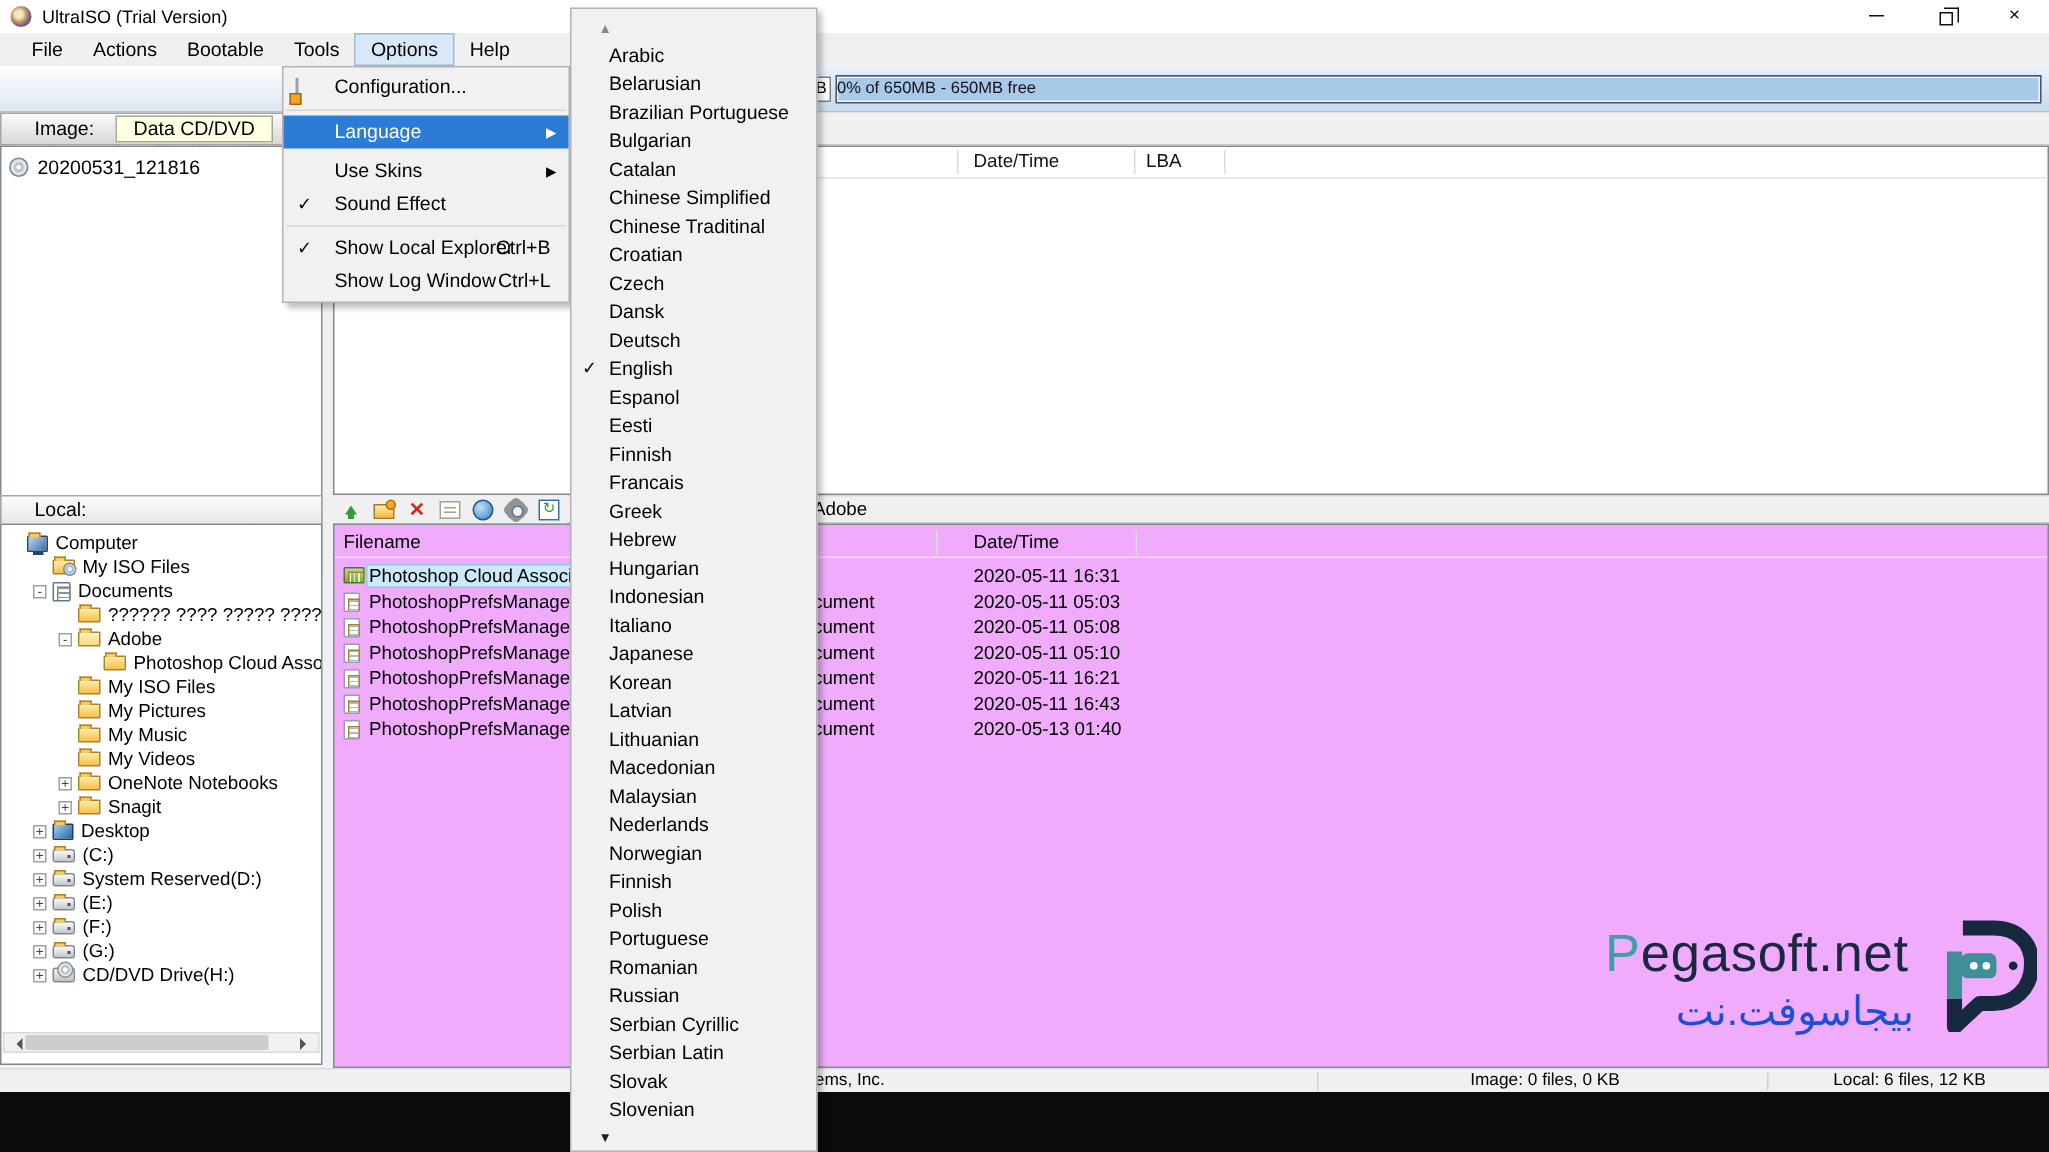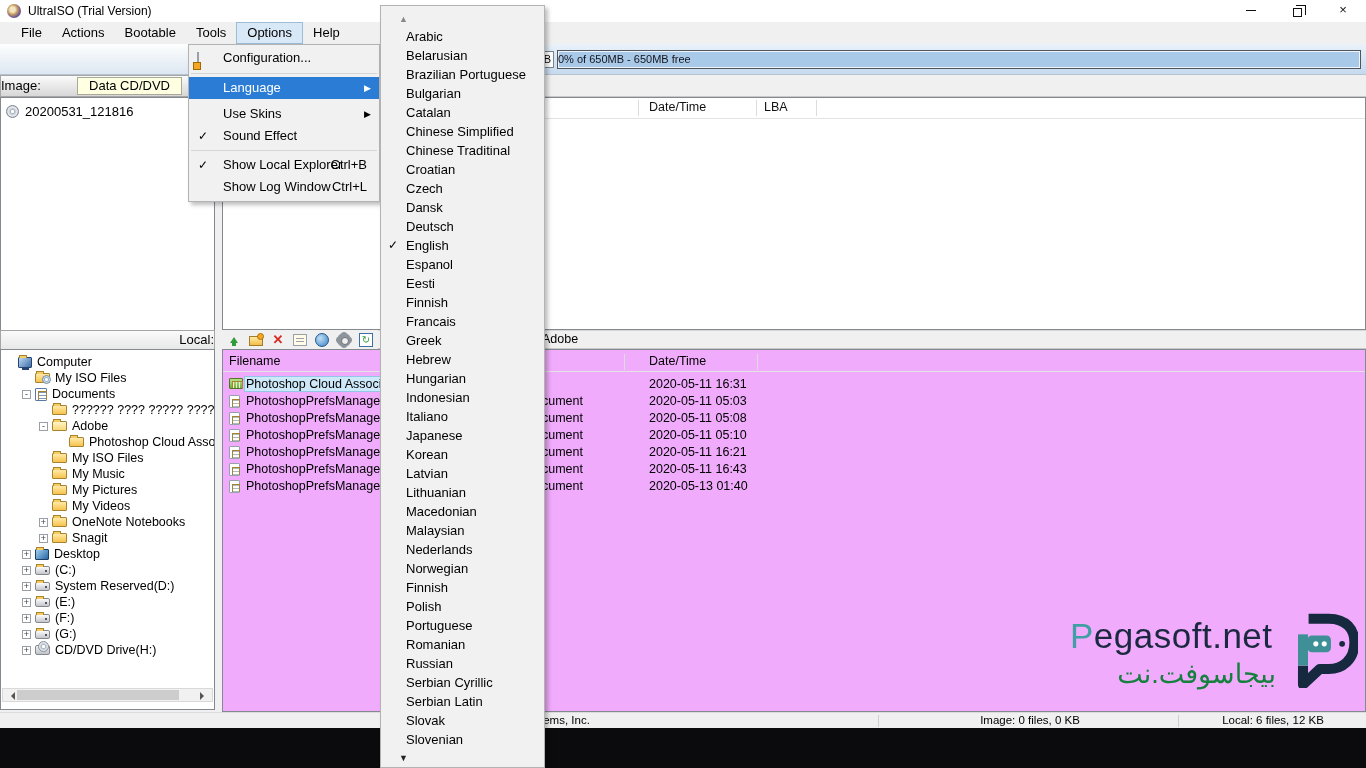--- a/index.html
+++ b/index.html
@@ -42,36 +42,36 @@
      background:radial-gradient(circle,#fff 20%,#b9c1ca 30%,#e9edf2 60%,#98a2ad); border:1px solid #8a929c; }
 
   
   #cap-strip { left:538px; top:44px; width:828px; height:31px; background:linear-gradient(#eaf2fa,#c6daee); border-bottom:1px solid #b6c2cf; }
   #size-frag { left:541px; top:51px; width:13px; height:17px; background:#fff; border:1px solid #7a828c; font-size:11px; text-align:center; line-height:15px; }
   #cap-bar { left:557px; top:50px; width:804px; height:19px; background:#a9c9e9; border:1px solid #4e555e; box-shadow:inset 0 0 0 1px #eef4fa; font-size:11px; text-align:left; line-height:17px; color:#14141a; }
 
   
   .panel-head { background:linear-gradient(#fbfbfb,#d7d7d7); border:1px solid #a6a6a6; font-size:13px; }
   #image-head { left:0; top:75px; width:215px; height:22px; line-height:20px; }
-  #image-head span.lbl { }
+  #image-head span.lbl { margin-left:22px; }
   #media-type { left:77px; top:77px; width:105px; height:18px; background:#ffffe2; border:1px solid #a9a995; text-align:center; font-size:13px; line-height:16px; }
   #right-head-strip { left:222px; top:75px; width:1144px; height:22px; background:#f0f0f0; border-bottom:1px solid #c9c9c9; }
 
   
   #image-tree { left:0; top:97px; width:215px; height:288px; background:#fff; border:1px solid #84888f; }
   #image-root { position:absolute; left:5px; top:6px; display:flex; align-items:center; font-size:13px; }
   #image-root .cdisc { margin-right:6px; }
   .cdisc { width:13px; height:13px; border-radius:50%; border:1px solid #7d858e;
     background:radial-gradient(circle,#fff 16%,#aeb6bf 26%,#e8ecf1 56%,#9aa4ae); }
   #image-list { left:222px; top:97px; width:1144px; height:233px; background:#fff; border:1px solid #84888f; }
   .colrow { position:absolute; left:0; top:0; width:100%; height:21px; border-bottom:1px solid #e3e3e3; font-size:12.5px; color:#111; }
   .coldiv { position:absolute; top:2px; width:1px; height:16px; background:#dcdcdc; }
 
   
-  #local-head { left:0; top:330px; width:215px; height:35px; line-height:17px;text-align:right; }
+  #local-head { left:0; top:330px; width:215px; height:35px; line-height:17px; }
   #local-head span.lbl { margin-left:22px; }
   #local-toolbar { left:222px; top:330px; width:156px; height:19px; background:#f0f0f0; display:flex; align-items:center; gap:8px; padding-left:5px; }
   .lti { width:14px; height:14px; position:relative; }
   .up-ic { }
   .up-ic::before { content:""; position:absolute; left:3px; top:0; border:4px solid transparent; border-bottom:6px solid #2f9e38; }
   .up-ic::after { content:""; position:absolute; left:5px; top:8px; width:4px; height:5px; background:#2f9e38; }
   .nf-ic { background:linear-gradient(#ffeaa6,#f3bd45); border:1px solid #a07d2c; height:10px !important; margin-top:2px; }
   .nf-ic::after { content:""; position:absolute; right:-2px; top:-4px; width:5px; height:5px; border-radius:50%; background:#f5a623; border:1px solid #b36d00; }
   .del-ic { color:#d62b20; font-weight:bold; font-size:13px; line-height:14px; text-align:center; }
   .ren-ic { background:#fffbe8; border:1px solid #9aa0a8; height:12px !important; }
@@ -145,21 +145,21 @@
   .wifi-ic::after { content:""; position:absolute; left:4px; top:4px; width:8px; height:8px; border:2px solid #eee; border-radius:50%; background:transparent; }
   .spk-ic { width:7px; height:8px; background:#eee; clip-path:polygon(0 30%,40% 30%,100% 0,100% 100%,40% 70%,0 70%); position:relative; top:12px; }
   .spk-ic::after { content:""; position:absolute; left:8px; top:-1px; width:8px; height:10px; border-right:2px solid #eee; border-radius:50%; }
   .notif-ic { width:17px; height:15px; background:#f3f3f3; border-radius:2px; position:relative; top:6px; }
   .notif-ic::before { content:""; position:absolute; left:3px; top:4px; width:11px; height:1px; background:#888; box-shadow:0 3px 0 #888; }
 
   
   #watermark { left:1056px; top:610px; width:305px; height:96px; z-index:5; }
   #wm-brand { position:absolute; left:14px; top:6px; font-size:35px; letter-spacing:.5px; color:#1b2940; }
   #wm-brand::first-letter { color:#3f9fa3; }
-  #wm-arabic { position:absolute; left:14px; top:48px; width:206px; text-align:right; font-size:27px; color:#15803d; }
+  #wm-arabic { position:absolute; left:14px; top:48px; width:206px; text-align:right; font-size:27px; color:#1d4ed8; }
   #wm-logo { position:absolute; left:230px; top:2px; }
 
   
   #opt-menu { left:188px; top:44px; width:192px; z-index:50; background:#f1f1f1; border:1px solid #b3b3b3; box-shadow:3px 3px 4px rgba(0,0,0,.25); font-size:13px; }
   .mi { position:relative; height:22px; line-height:22px; padding-left:34px; }
   .mi.hl { background:#2a7cd4; color:#fff; }
   .mi .gut { position:absolute; left:8px; top:3px; width:16px; height:16px; }
   .mi .chk { position:absolute; left:9px; top:0; font-size:12px; }
   .mi .sub { position:absolute; right:8px; top:0; font-size:9px; }
   .mi .sc { position:absolute; right:12px; top:0; }
@@ -289,27 +289,27 @@
 
       <div class="trow" style="padding-left: 36px;">
         <span class="expander" style="visibility: hidden;"></span>
         <span class="ticon i-fold ic-folder"></span>
         <span>My ISO Files</span>
       </div>
 
       <div class="trow" style="padding-left: 36px;">
         <span class="expander" style="visibility: hidden;"></span>
         <span class="ticon i-fold ic-folder"></span>
-        <span>My Music</span>
+        <span>My Pictures</span>
       </div>
 
       <div class="trow" style="padding-left: 36px;">
         <span class="expander" style="visibility: hidden;"></span>
         <span class="ticon i-fold ic-folder"></span>
-        <span>My Pictures</span>
+        <span>My Music</span>
       </div>
 
       <div class="trow" style="padding-left: 36px;">
         <span class="expander" style="visibility: hidden;"></span>
         <span class="ticon i-fold ic-folder"></span>
         <span>My Videos</span>
       </div>
 
       <div class="trow" style="padding-left: 36px;">
         <span class="expander">+</span>

